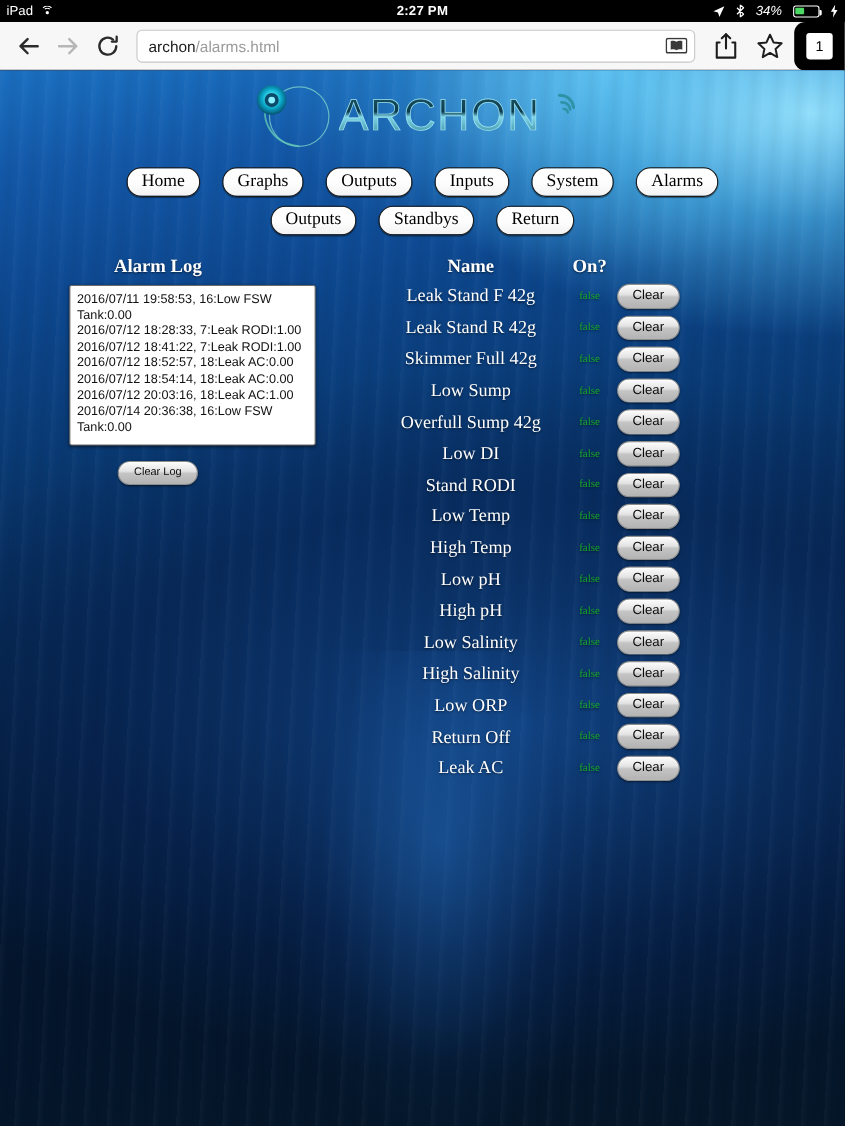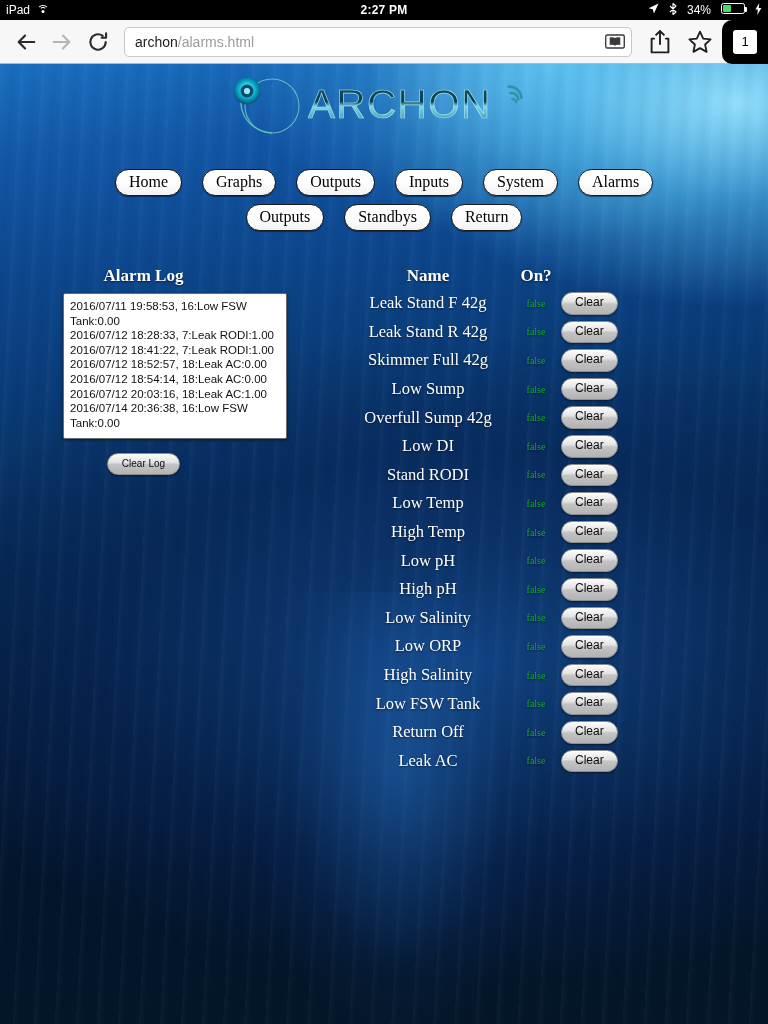--- a/index.html
+++ b/index.html
@@ -29,24 +29,25 @@
     left: 0; right: 0;
     text-align: center;
     font-size: 12px;
     font-weight: bold;
     letter-spacing: .2px;
     pointer-events: none;
   }
   #status-bar .right {
     margin-left: auto;
     display: flex;
-    align-items: flex-start;
+    align-items: center;
     gap: 10px;
     font-size: 12px;
     z-index: 2;
+    font-style: italic;
   }
   .wifi-glyph { display: inline-block; width: 13px; height: 11px; position: relative; }
   .wifi-glyph i {
     position: absolute; left: 50%; transform: translateX(-50%);
     border: 1.4px solid #fff; border-bottom-color: transparent;
     border-left-color: transparent; border-right-color: transparent;
     border-radius: 50%;
   }
   .wifi-glyph i:nth-child(1){ width:12px; height:12px; top:0; }
   .wifi-glyph i:nth-child(2){ width:7px;  height:7px;  top:2.5px; }
@@ -171,21 +172,21 @@
   #logo-word svg { height: 48px; }
 
   
   #nav {
     padding-top: 6px;
     display: flex;
     flex-wrap: wrap;
     justify-content: center;
     gap: 8px 20px;
     max-width: 580px;
-    margin: 17px auto;
+    margin: 0 auto;
   }
   .pill {
     background: linear-gradient(180deg,#ffffff 0%, #fdfdfd 55%, #f2f2f2 100%);
     border: 1px solid #1a1a1a;
     border-radius: 14px;
     padding: 2px 13px 3px;
     font-family: "Liberation Serif", serif;
     font-size: 16px;
     color: #000;
     line-height: 1.25;
@@ -484,31 +485,26 @@
               <td class="c-name">High pH</td>
               <td class="c-on" style="color: rgb(24, 169, 42);">false</td>
               <td class="c-act"><button class="gray-btn">Clear</button></td>
             </tr>
             <tr>
               <td class="c-name">Low Salinity</td>
               <td class="c-on" style="color: rgb(24, 169, 42);">false</td>
               <td class="c-act"><button class="gray-btn">Clear</button></td>
             </tr>
             <tr>
+              <td class="c-name">High Salinity</td>
+              <td class="c-on" style="color: rgb(24, 169, 42);">false</td>
+              <td class="c-act"><button class="gray-btn">Clear</button></td>
+            </tr>
+            <tr>
               <td class="c-name">Low ORP</td>
-              <td class="c-on" style="color: rgb(24, 169, 42);">false</td>
-              <td class="c-act"><button class="gray-btn">Clear</button></td>
-            </tr>
-            <tr>
-              <td class="c-name">High Salinity</td>
-              <td class="c-on" style="color: rgb(24, 169, 42);">false</td>
-              <td class="c-act"><button class="gray-btn">Clear</button></td>
-            </tr>
-            <tr>
-              <td class="c-name">Low FSW Tank</td>
               <td class="c-on" style="color: rgb(24, 169, 42);">false</td>
               <td class="c-act"><button class="gray-btn">Clear</button></td>
             </tr>
             <tr>
               <td class="c-name">Return Off</td>
               <td class="c-on" style="color: rgb(24, 169, 42);">false</td>
               <td class="c-act"><button class="gray-btn">Clear</button></td>
             </tr>
             <tr>
               <td class="c-name">Leak AC</td>

